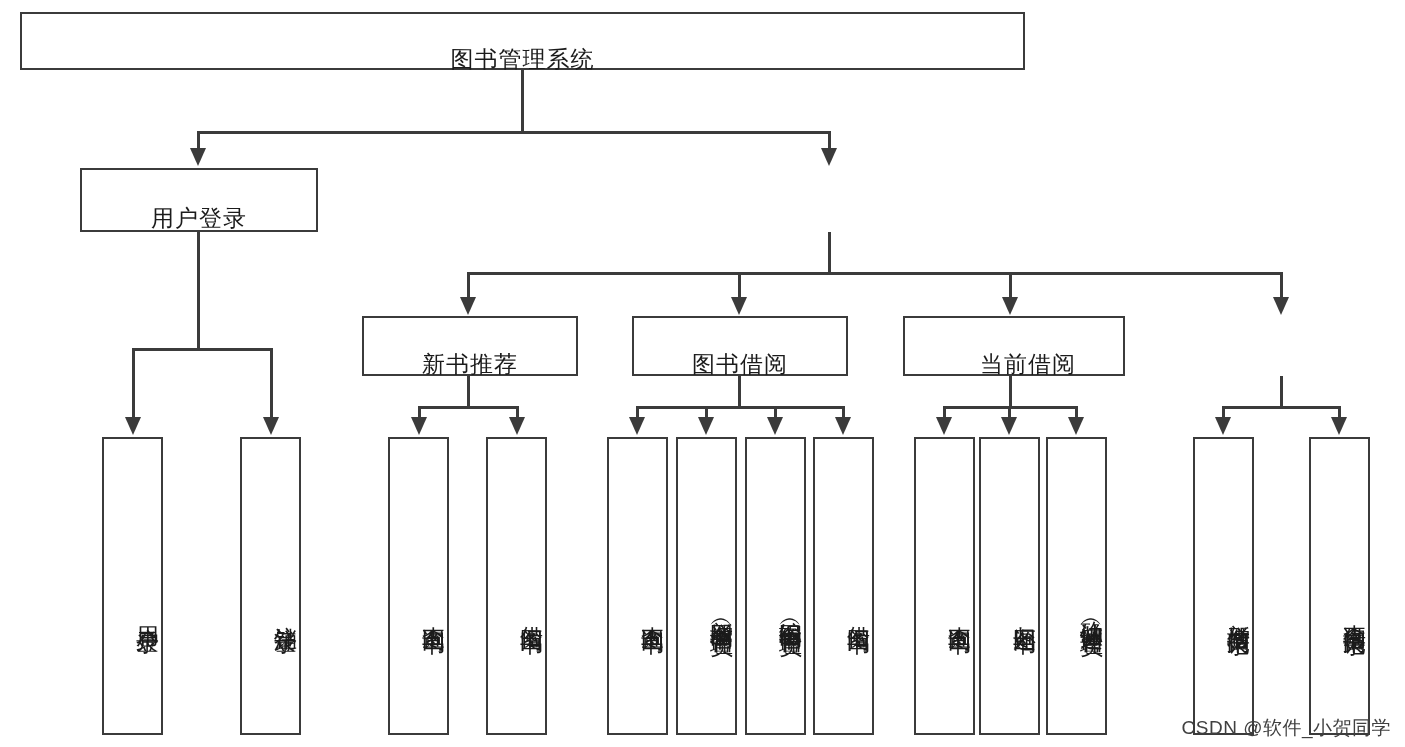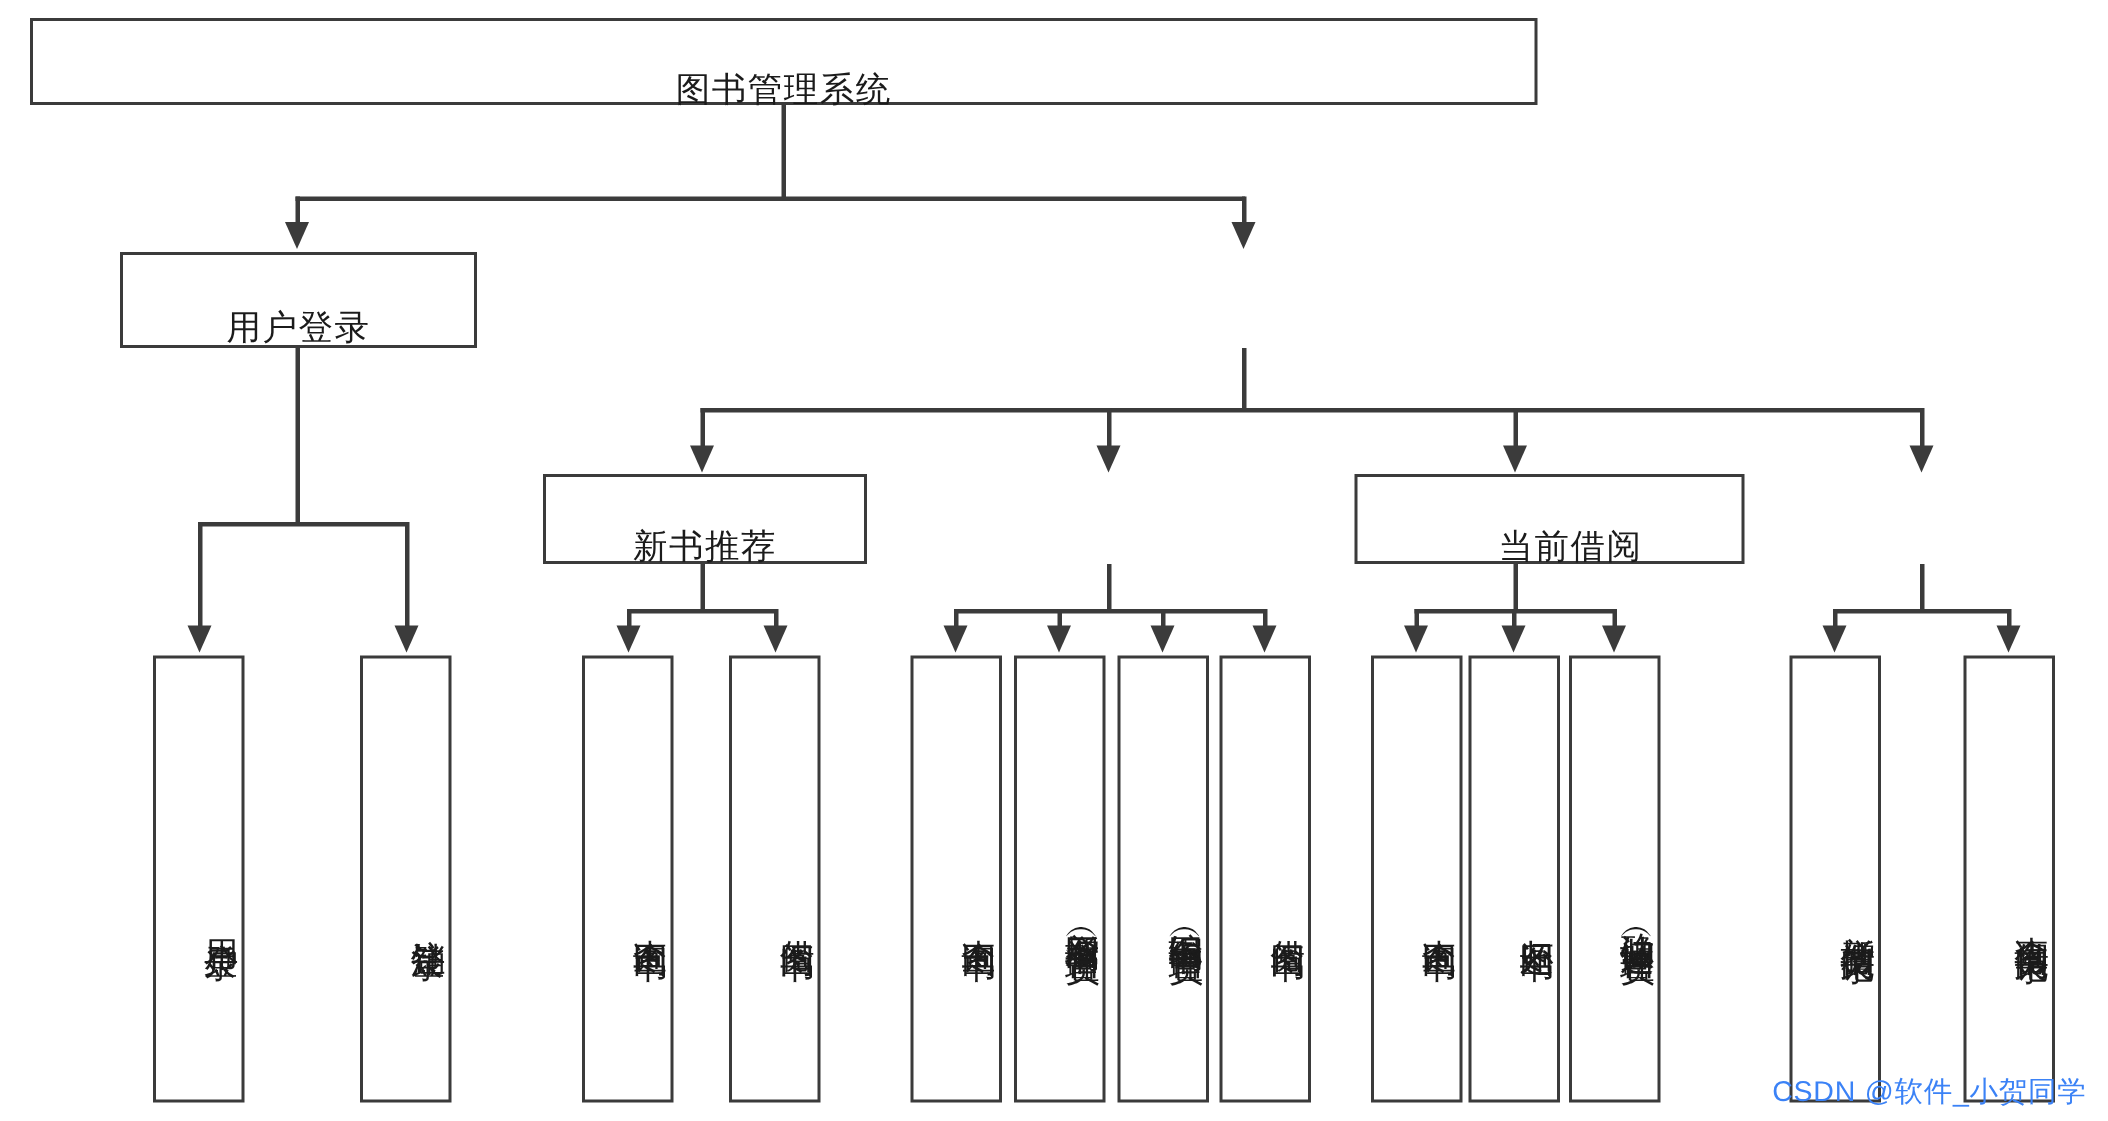--- a/index.html
+++ b/index.html
@@ -61,21 +61,21 @@
     height: 0;
     border-left: 8px solid transparent;
     border-right: 8px solid transparent;
     border-top: 18px solid #3b3b3b;
   }
   .watermark {
     position: absolute;
     right: 14px;
     bottom: 6px;
     font-size: 19px;
-    color: #3b82f6;
+    color: #404040;
     white-space: nowrap;
     letter-spacing: 0.5px;
   }
 </style>
 </head>
 <body>
 
 <div id="canvas">
 
   <div class="node horiz" style="left:20px; top:12px; width:1005px; height:58px;">
@@ -111,21 +111,24 @@
   <div class="edge v" style="left:738px; top:272px; height:28px;"></div>
   <div class="arrow" style="left:731px; top:297px;"></div>
   <div class="edge v" style="left:1009px; top:272px; height:28px;"></div>
   <div class="arrow" style="left:1002px; top:297px;"></div>
   <div class="edge v" style="left:1280px; top:272px; height:28px;"></div>
   <div class="arrow" style="left:1273px; top:297px;"></div>
 
   <div class="node horiz" style="left:362px; top:316px; width:216px; height:60px;">
     <span class="node-title">新书推荐</span>
   </div>
-  <div class="node horiz" style="left:903px; top:316px; width:260px; height:60px;padding-left:28px;">
+  <div class="node horiz" style="left:632px; top:316px; width:216px; height:60px;">
+    <span class="node-title">图书借阅</span>
+  </div>
+  <div class="node horiz" style="left:903px; top:316px; width:222px; height:60px;padding-left:28px;">
     <span class="node-title">当前借阅</span>
   </div>
 
   <div class="edge v" style="left:467px; top:376px; height:32px;"></div>
   <div class="edge h" style="left:418px; top:406px; width:100px;"></div>
   <div class="edge v" style="left:418px; top:406px; height:14px;"></div>
   <div class="arrow" style="left:411px; top:417px;"></div>
   <div class="edge v" style="left:516px; top:406px; height:14px;"></div>
   <div class="arrow" style="left:509px; top:417px;"></div>
 

